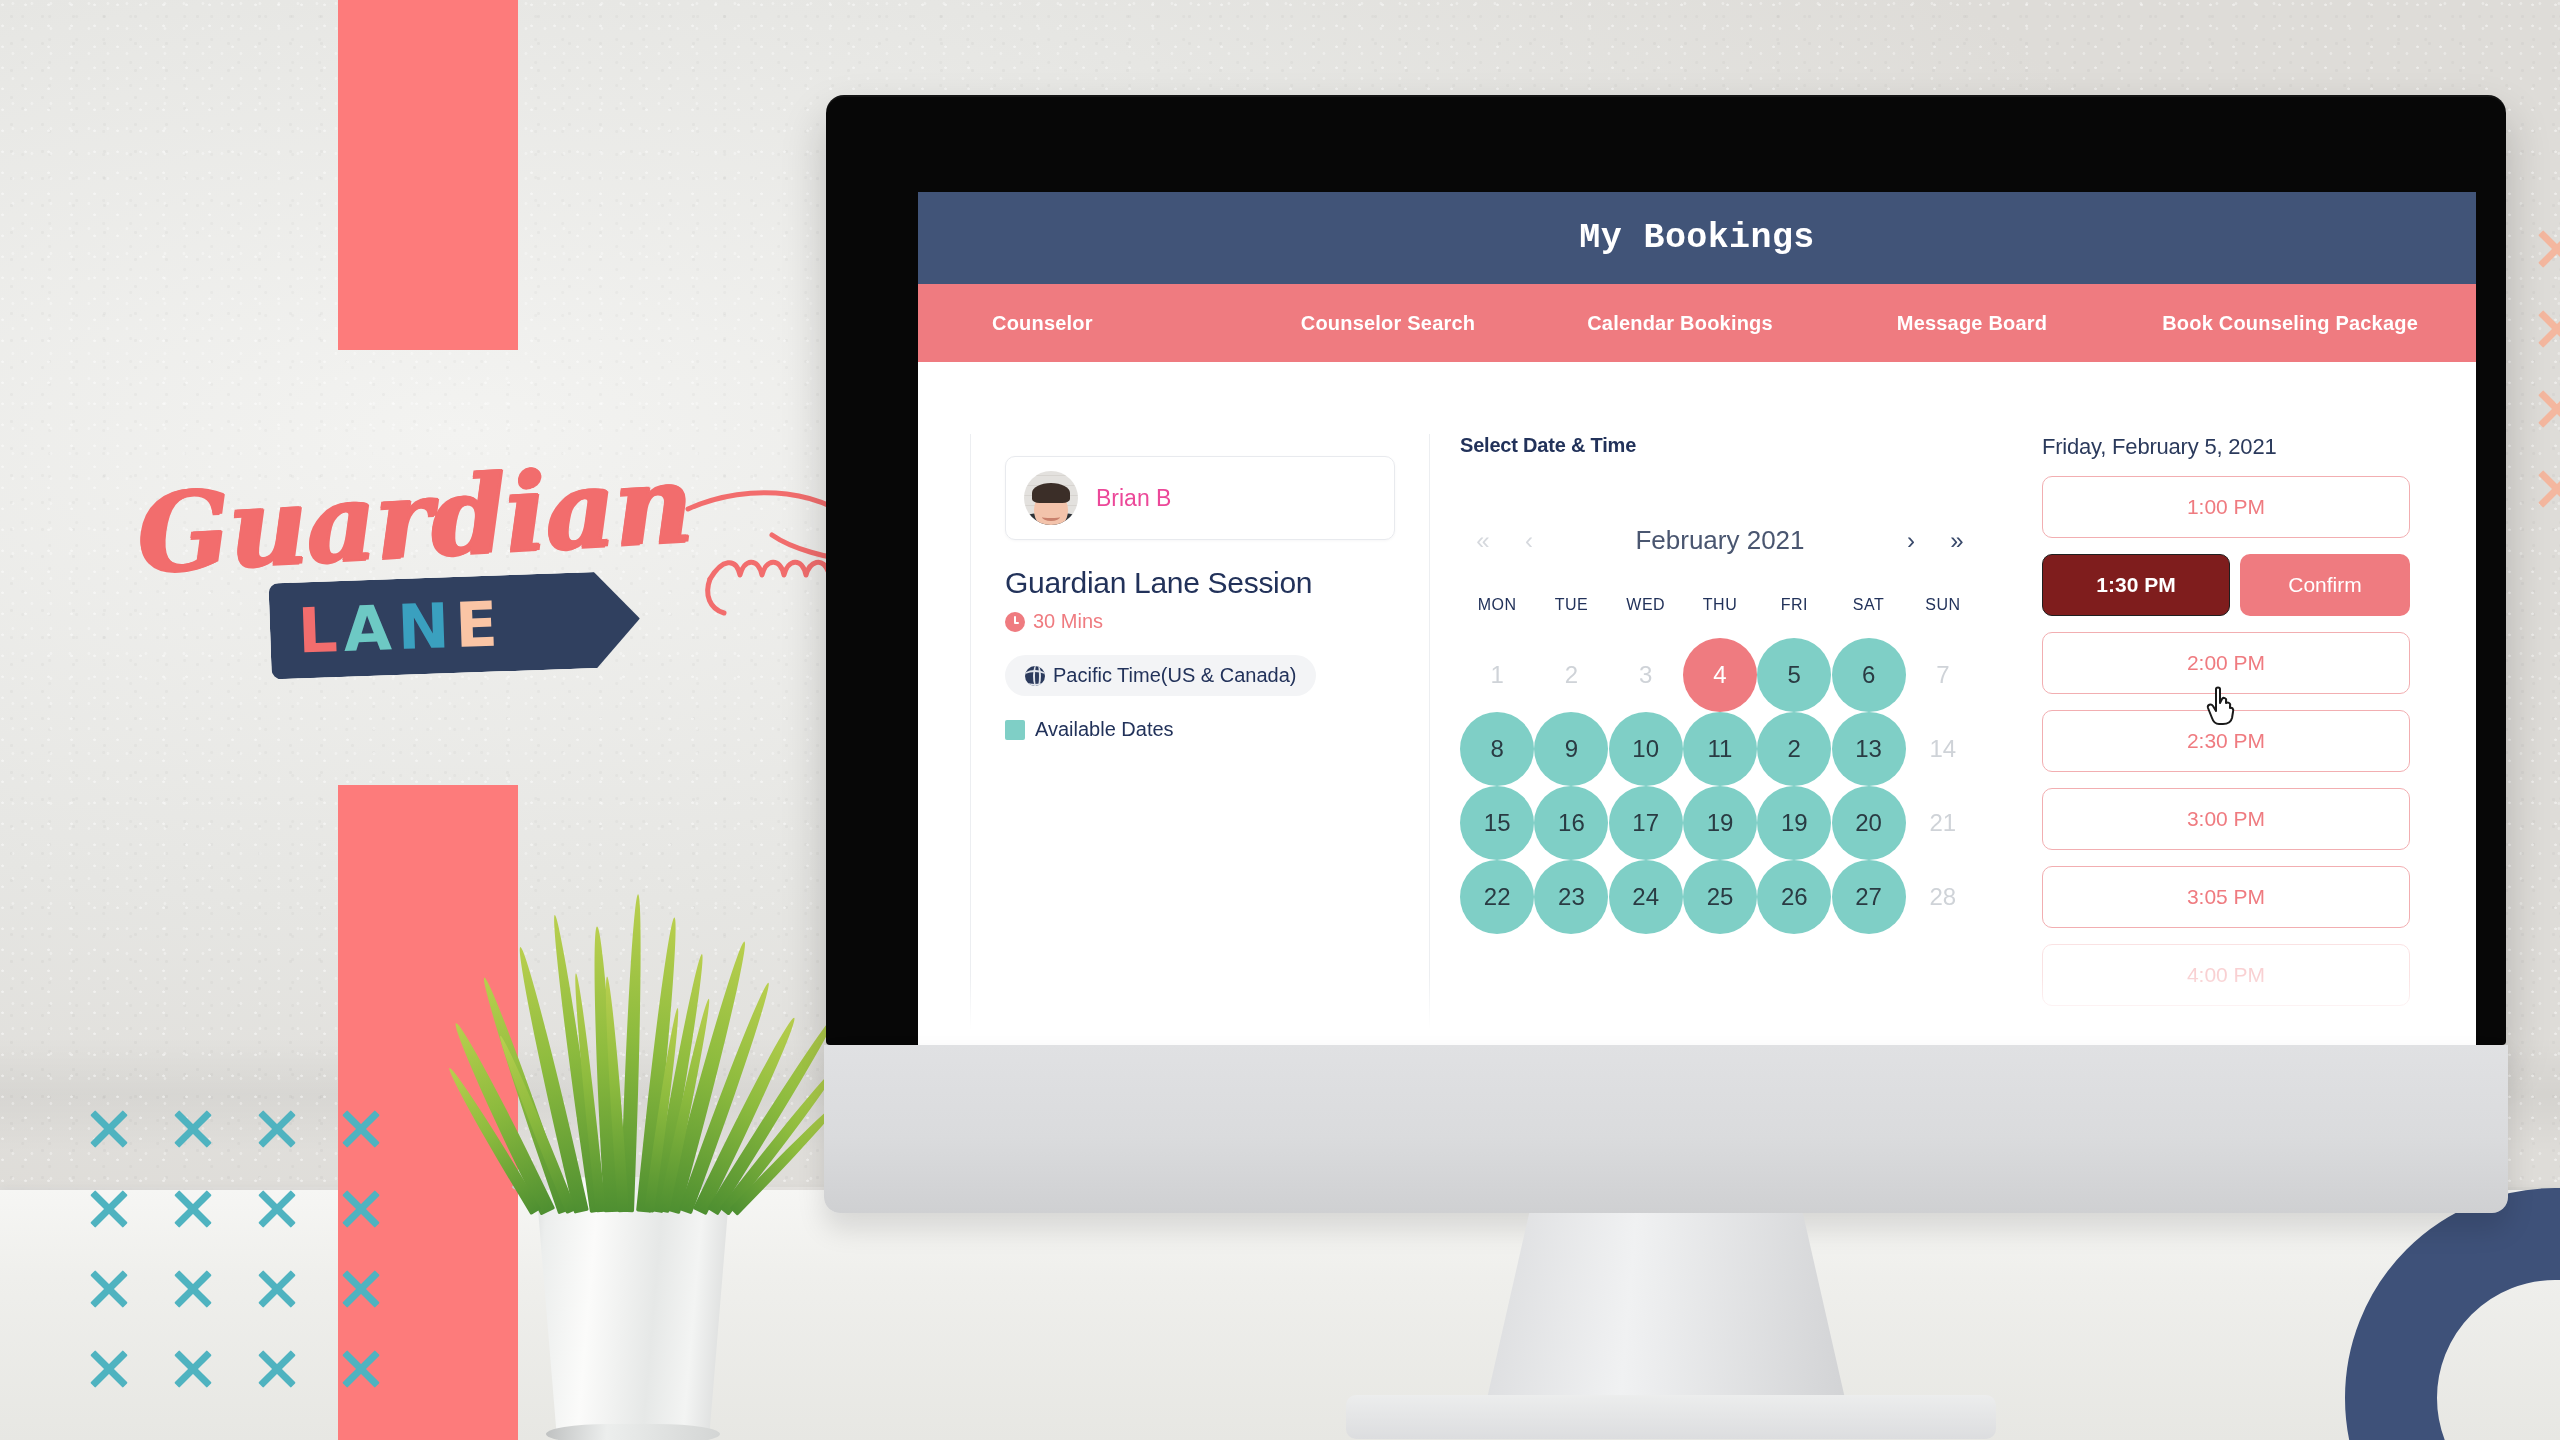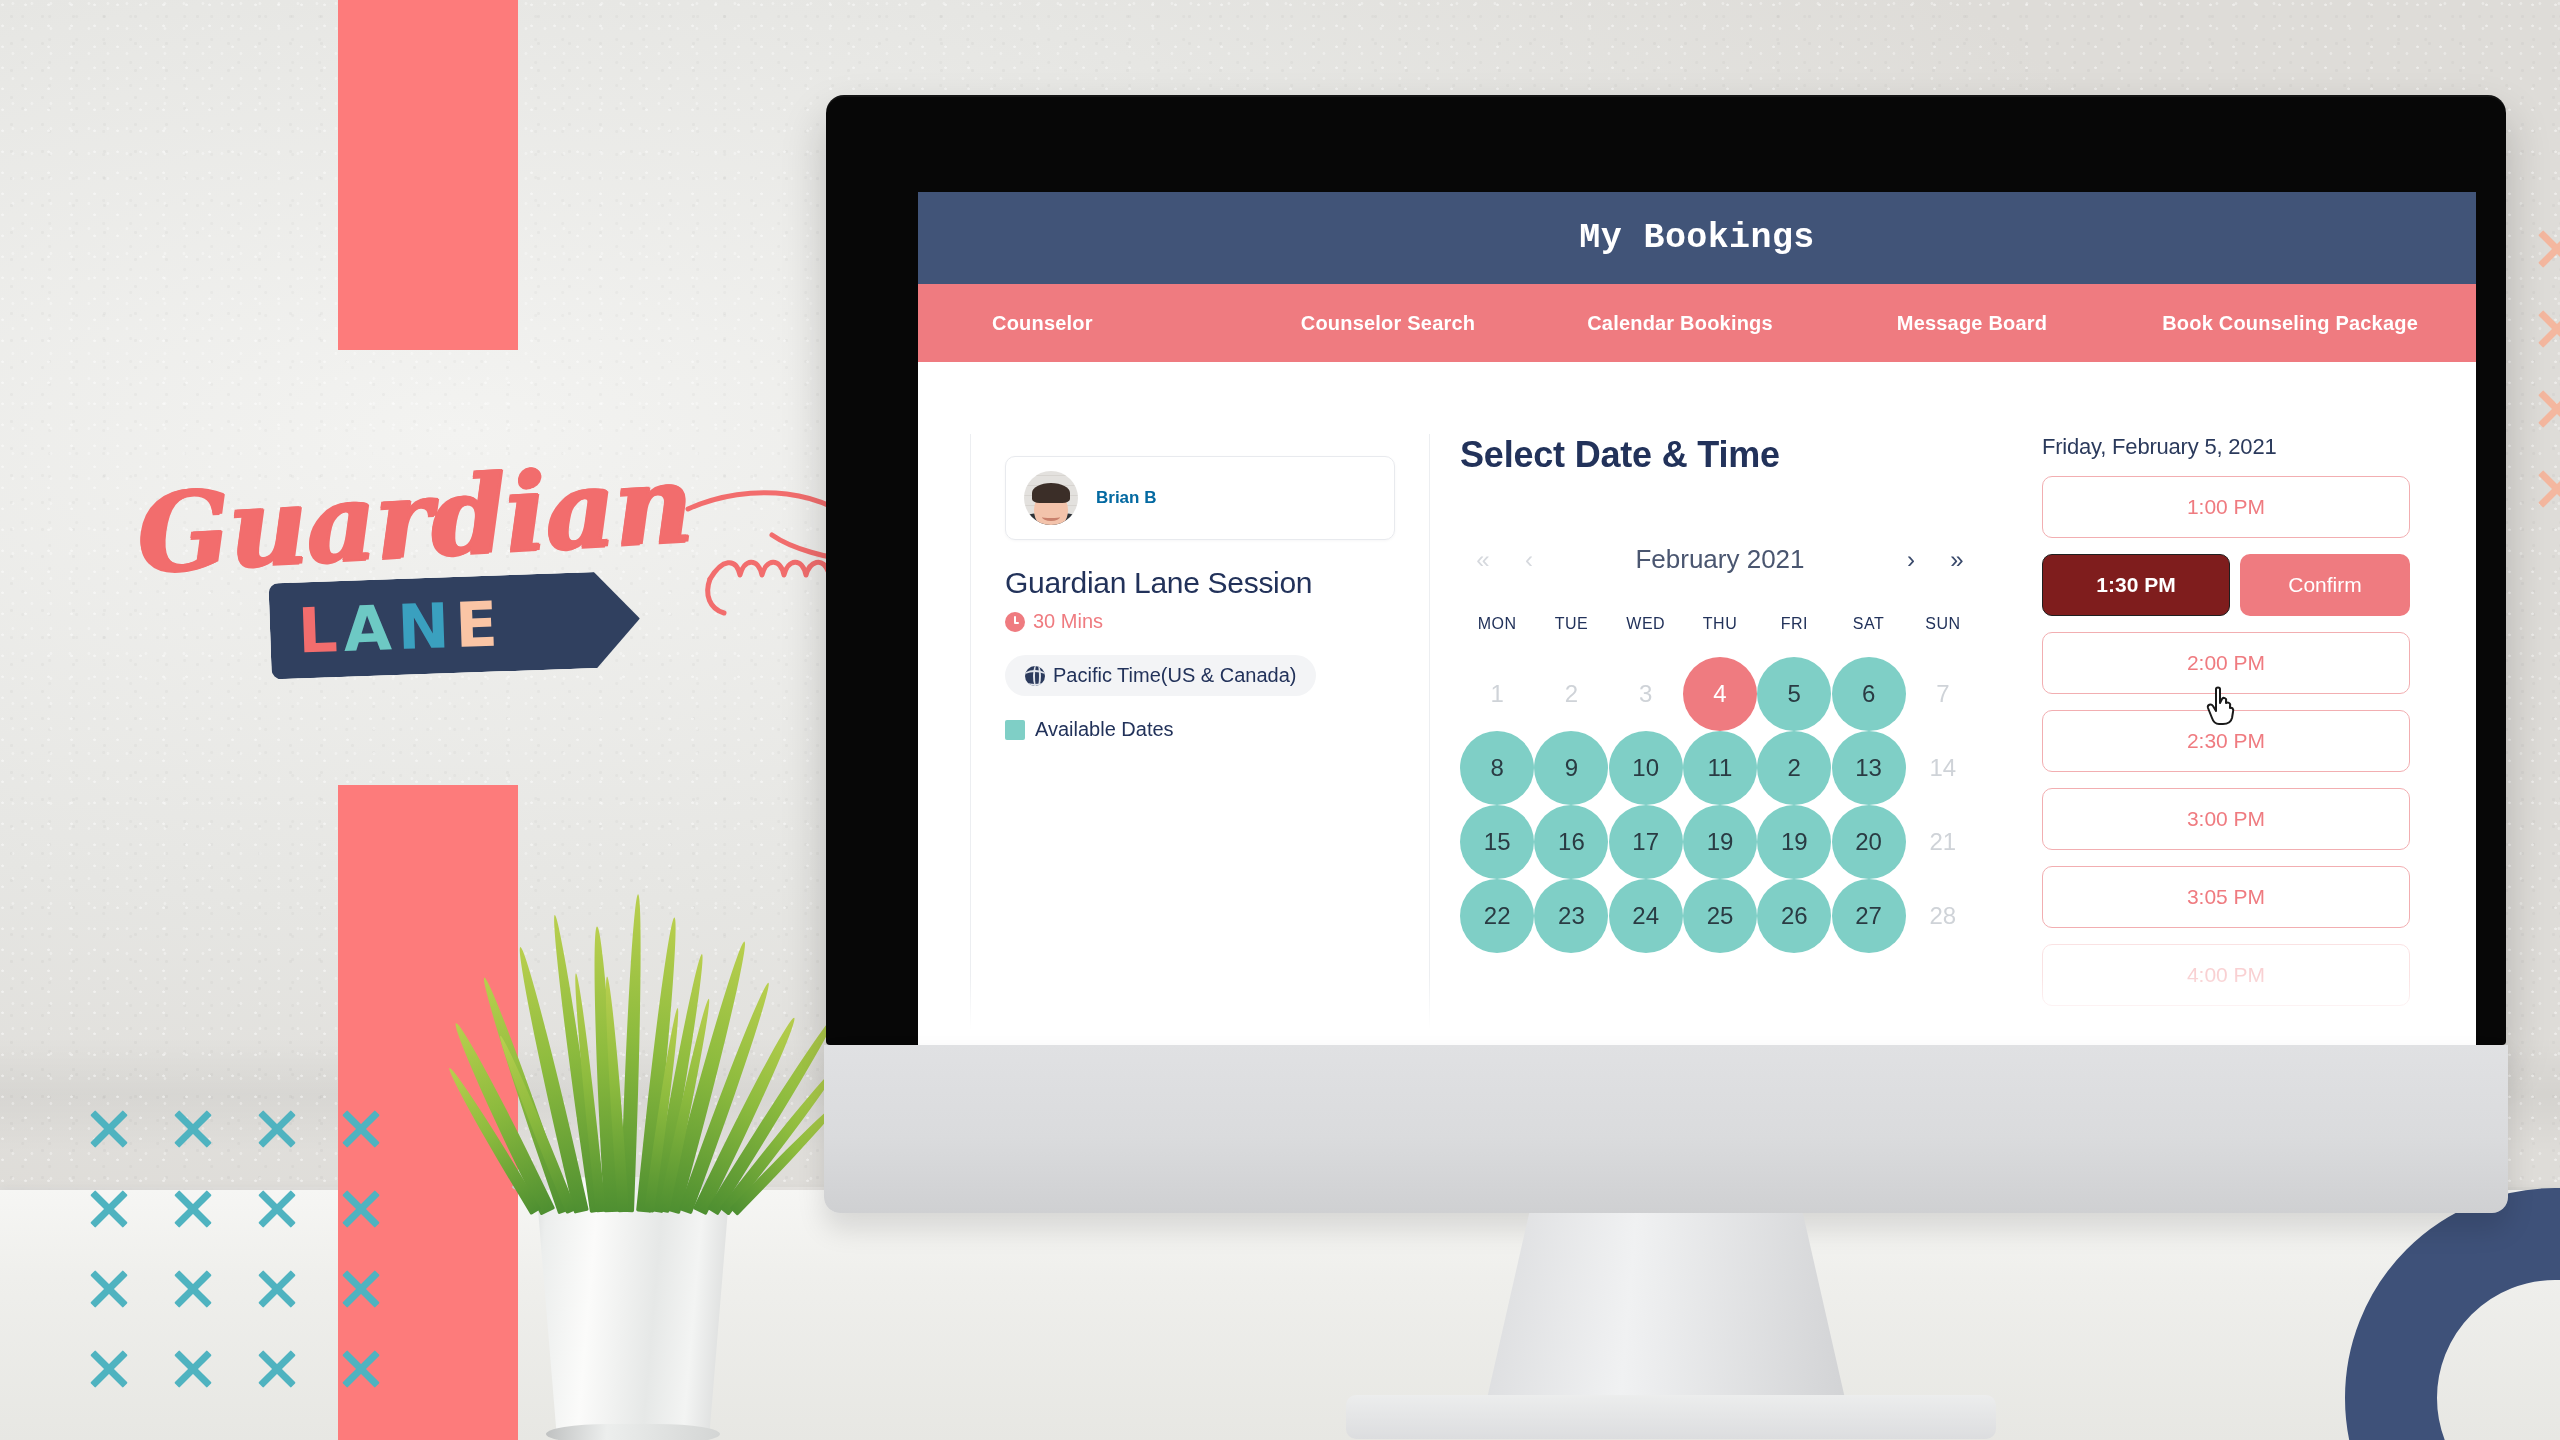--- a/index.html
+++ b/index.html
@@ -204,21 +204,21 @@
     background:#3b2e28;
   }
   #avatar .shirt{
     position:absolute;left:50%;bottom:0;transform:translateX(-50%);
     width:58px;height:12px;background:#2e3338;border-radius:40% 40% 0 0;
   }
   #avatar .smile{
     position:absolute;left:50%;top:42px;transform:translateX(-50%);
     width:18px;height:8px;border-bottom:3px solid #c9806c;border-radius:0 0 60% 60%;
   }
-  #profile-name { font-size:17px; color:#0369a1; font-weight:700; }
+  #profile-name { font-size:23px; color:#ec4899; font-weight:400; }
 
   #session-title {
     margin-top: 26px; font-size: 30px; color:#22325a; font-weight:400;
     letter-spacing:-.3px;
   }
   #session-duration {
     margin-top: 10px; display:flex; align-items:center; gap:8px;
     color:#ef7b80; font-size:20px;
   }
   .clock-icon{
@@ -246,21 +246,21 @@
   }
 
   #available-legend {
     margin-top: 22px; display:flex; align-items:center; gap:10px;
     color:#22325a; font-size:20px;
   }
   #legend-swatch { width:20px; height:20px; background:#7fcfc6; border-radius:2px; flex:0 0 20px; }
 
   
   #calendar-col { width: 560px; padding: 0 10px 0 30px; }
-  #calendar-heading { font-size:36px; font-weight:700; color:#22325a; letter-spacing:-.2px; }
+  #calendar-heading { font-size:20px; font-weight:700; color:#22325a; letter-spacing:-.2px; }
   #cal-nav {
     margin-top: 68px; display:flex; align-items:center;
     font-size:24px; color:#3a4a6b;
   }
   .cal-arrow { cursor:pointer; width:46px; text-align:center; }
   .cal-arrow.disabled { color:#d6d9de; cursor:default; }
   #cal-month { flex:1; text-align:center; font-size:26px; color:#4a5670; font-weight:400; }
   #cal-dow {
     margin-top: 40px; display:grid; grid-template-columns: repeat(7, 1fr);
     font-size:16px; font-weight:400; color:#22325a; letter-spacing:.5px; text-align:center;

